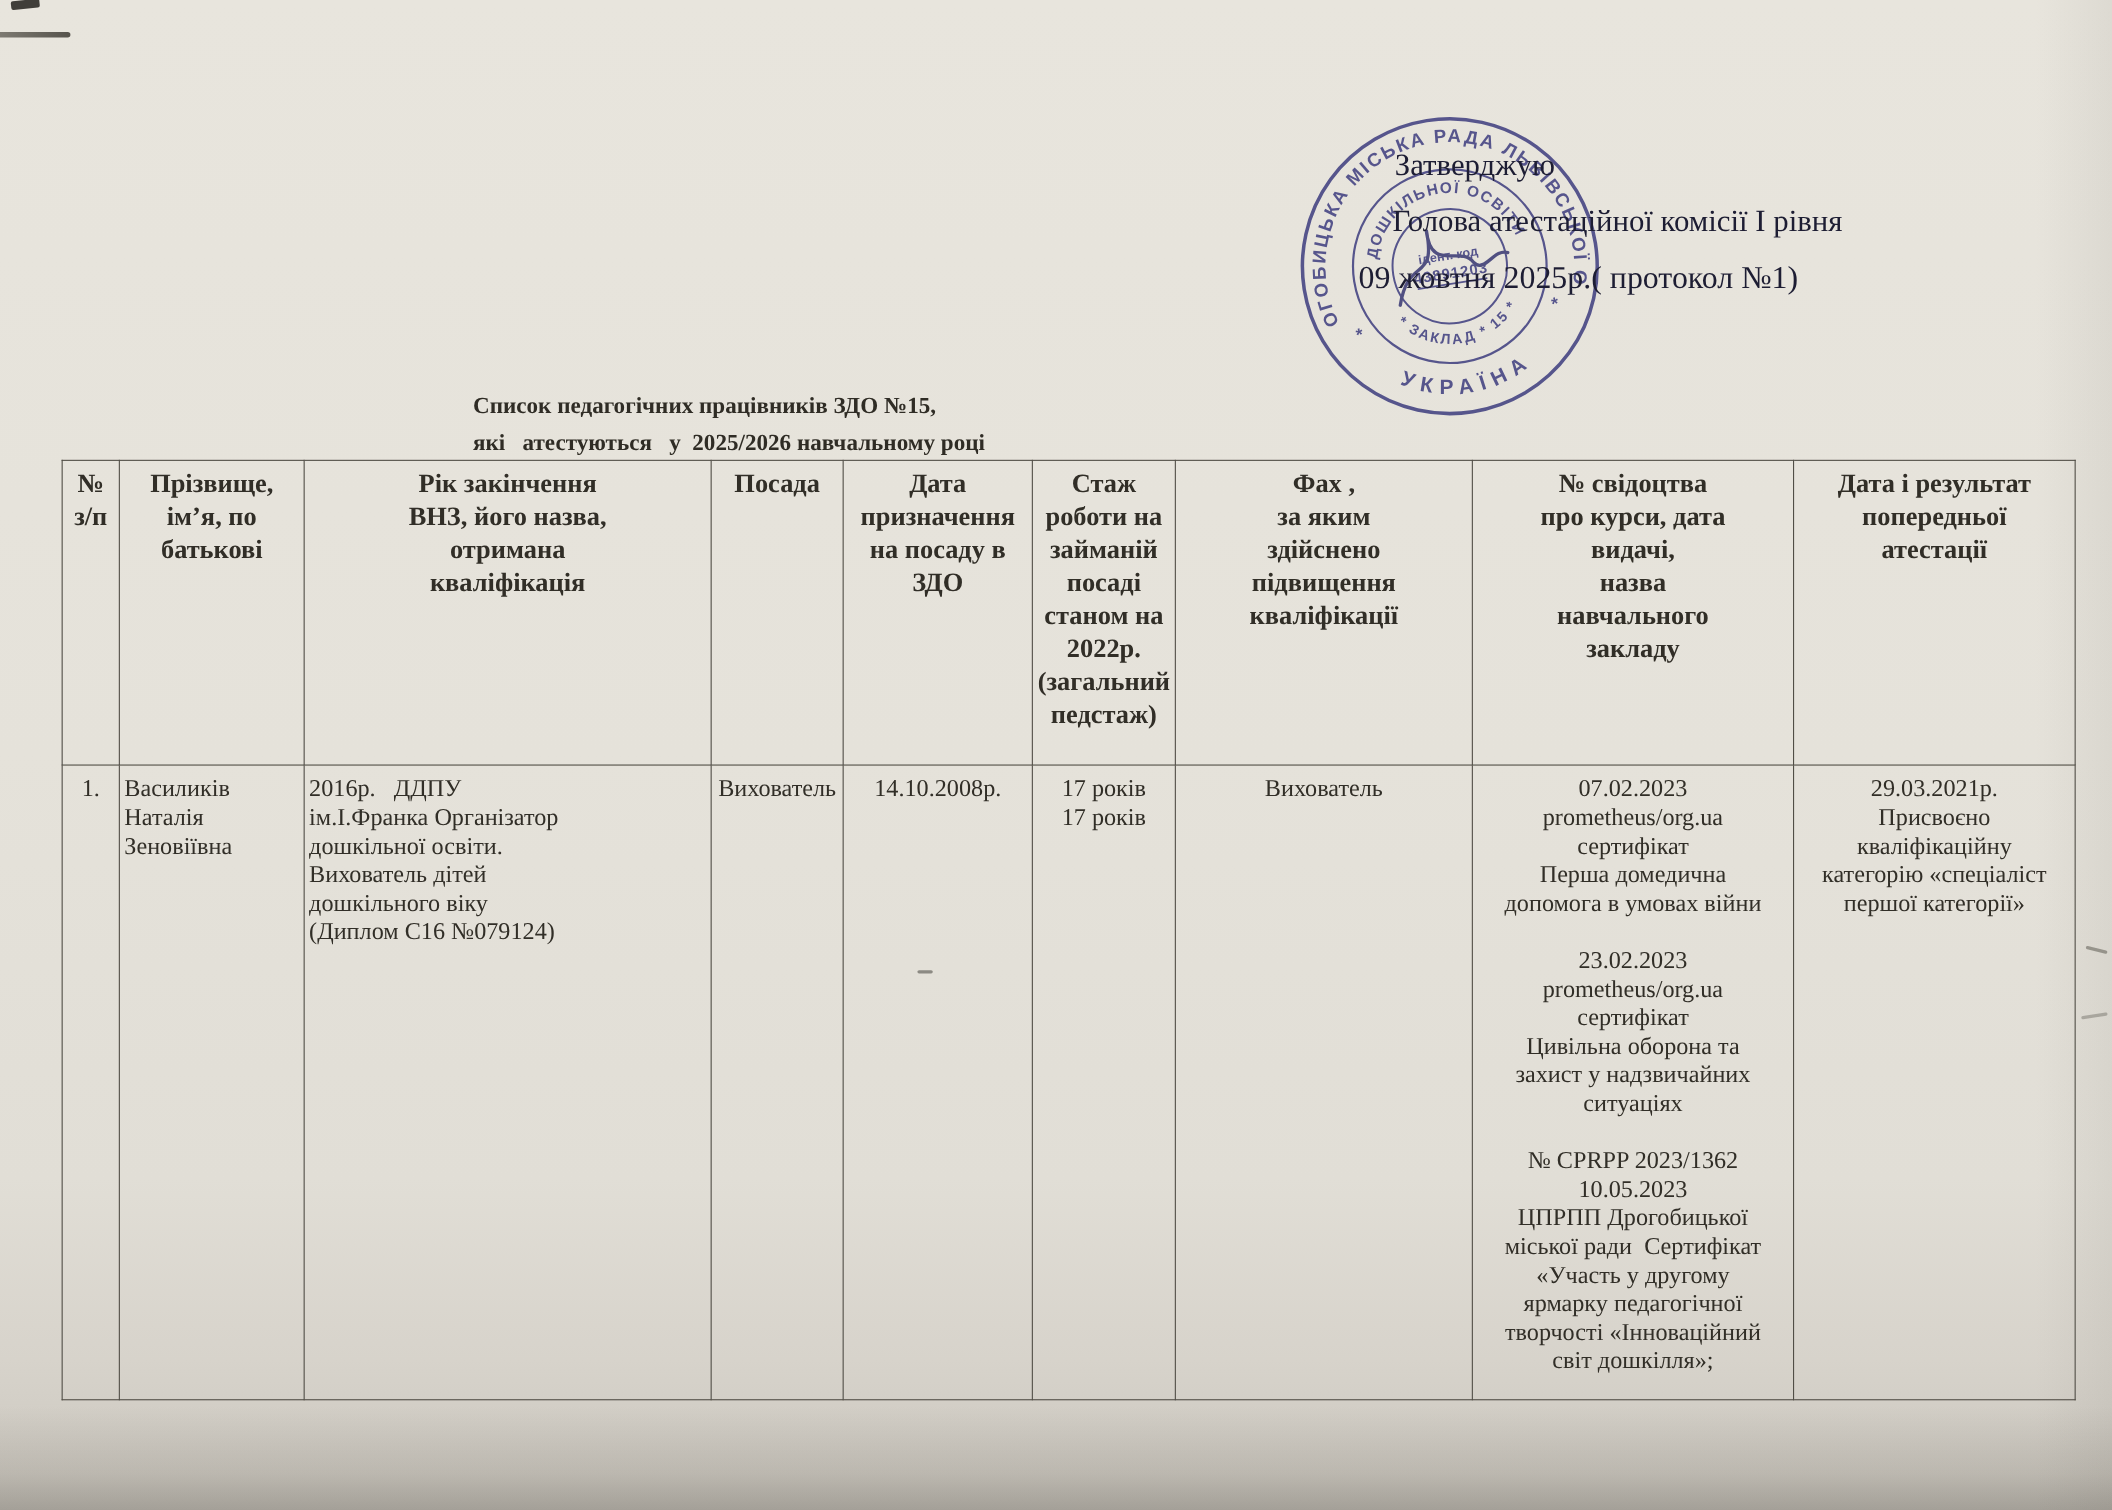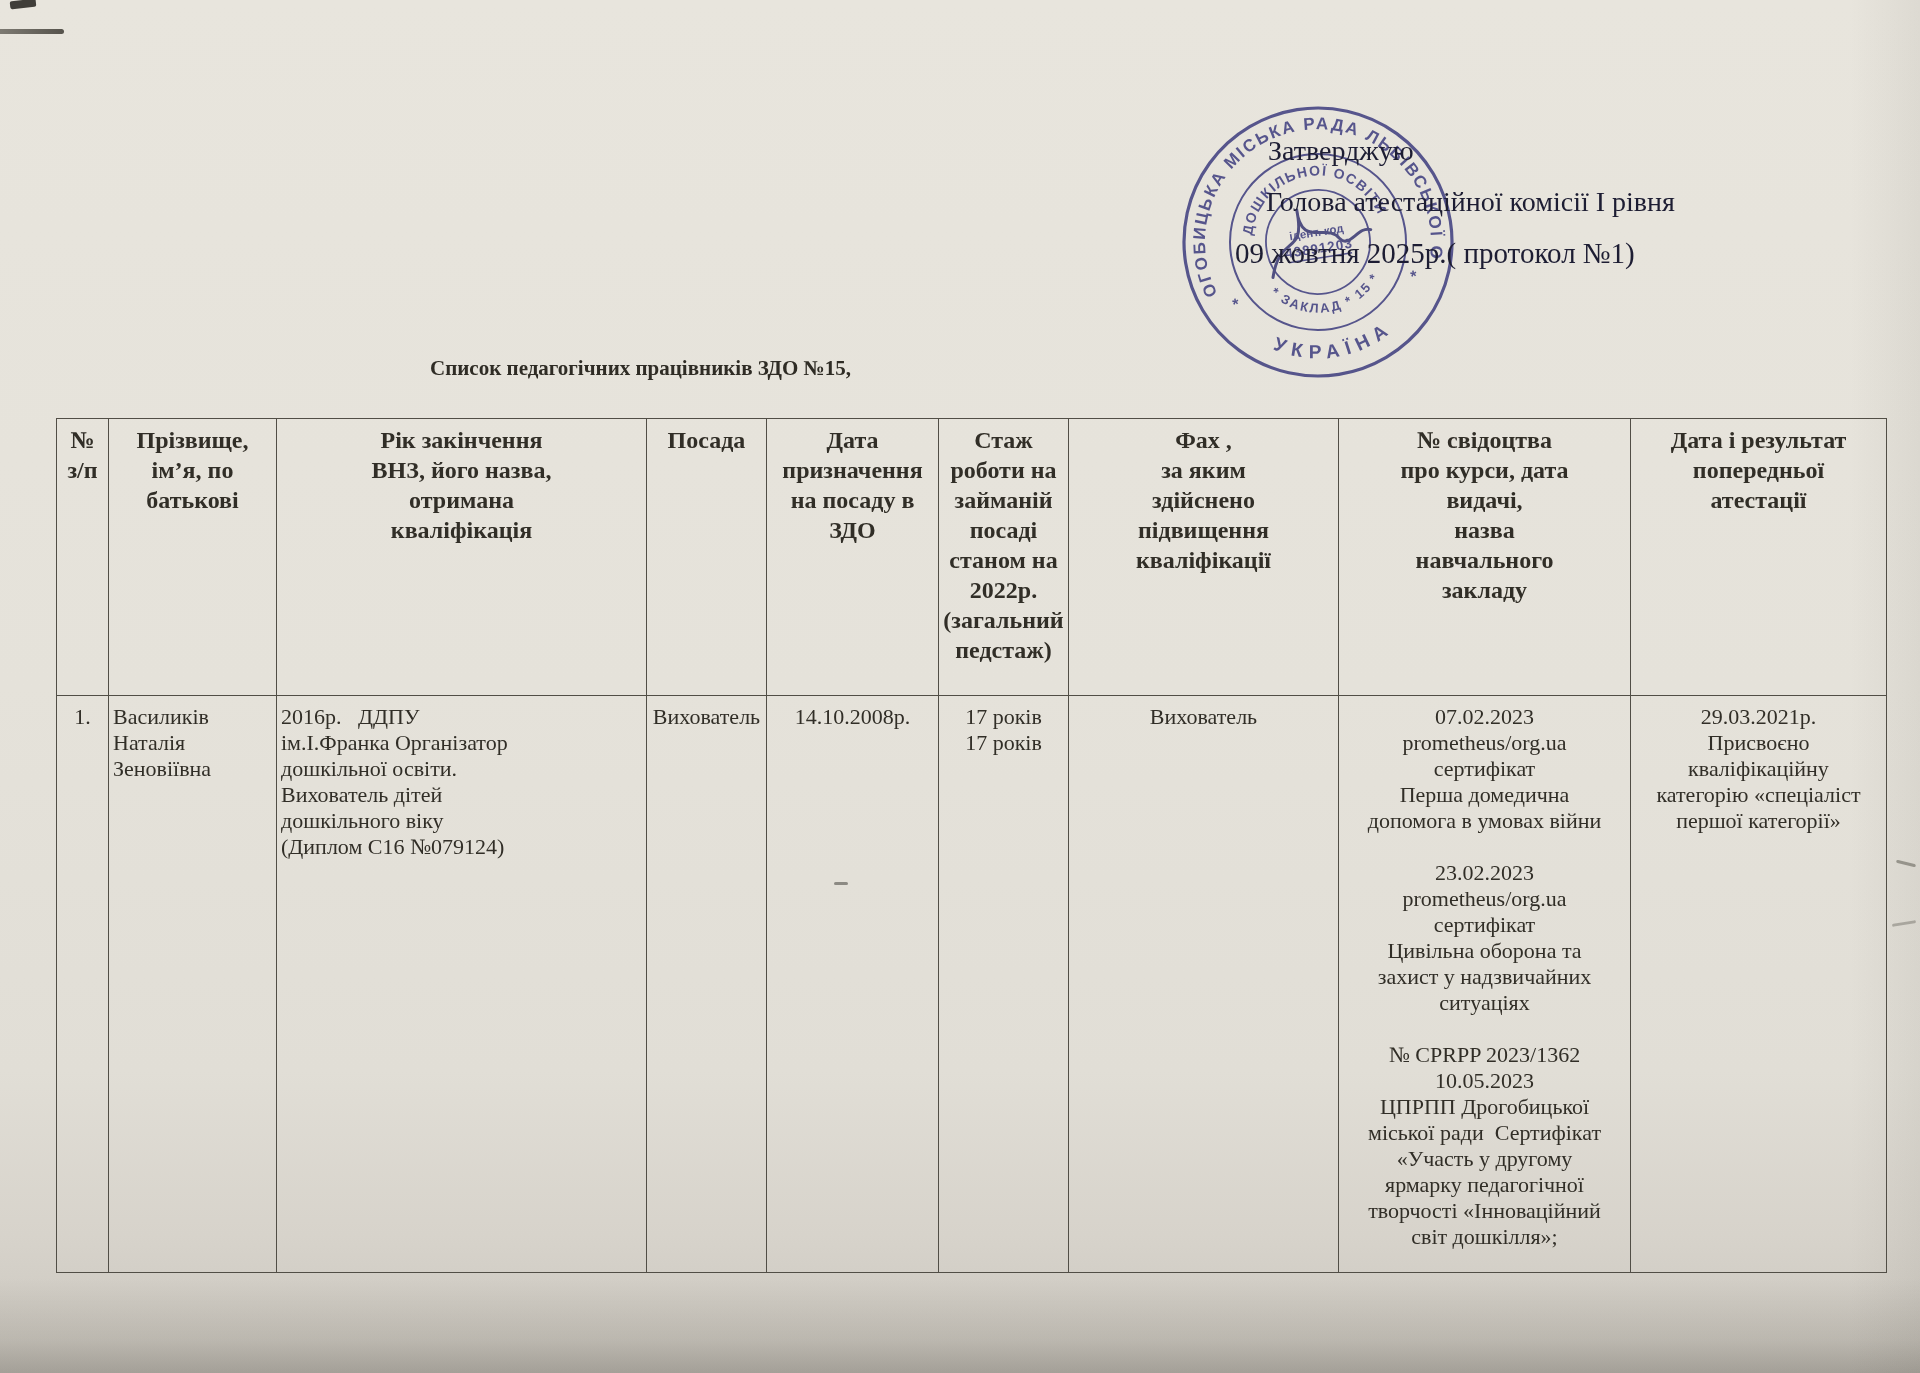--- a/index.html
+++ b/index.html
@@ -94,20 +94,21 @@
   </svg>
 
   <div class="approval">
     <div class="ap-line ap1">Затверджую</div>
     <div class="ap-line ap2">Голова атестаційної комісії І рівня</div>
     <div class="ap-line ap5">09 жовтня 2025р.( протокол №1)</div>
   </div>
 
   <div class="doc-title">
     <div>Список педагогічних працівників ЗДО №15,</div>
+    <div>які   атестуються   у  2025/2026 навчальному році</div>
   </div>
 
   <table class="roster">
     <colgroup>
       <col style="width:52px">
         <col style="width:168px">
         <col style="width:370px">
       <col style="width:120px">
         <col style="width:172px">
         <col style="width:130px">

